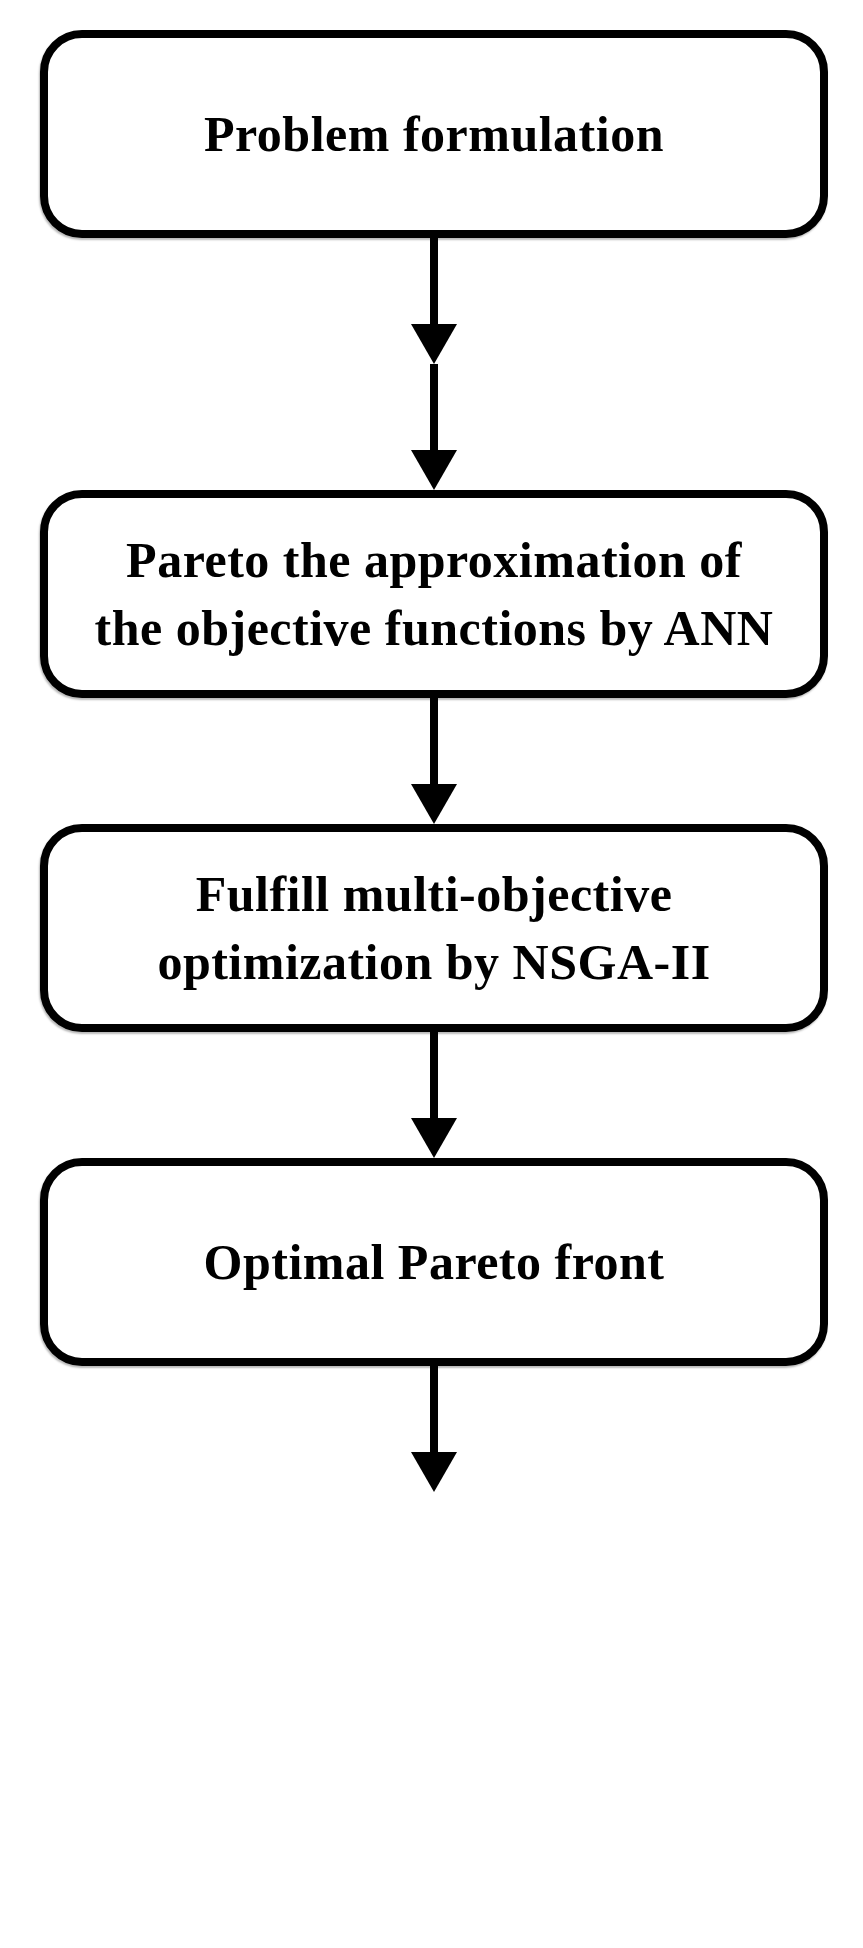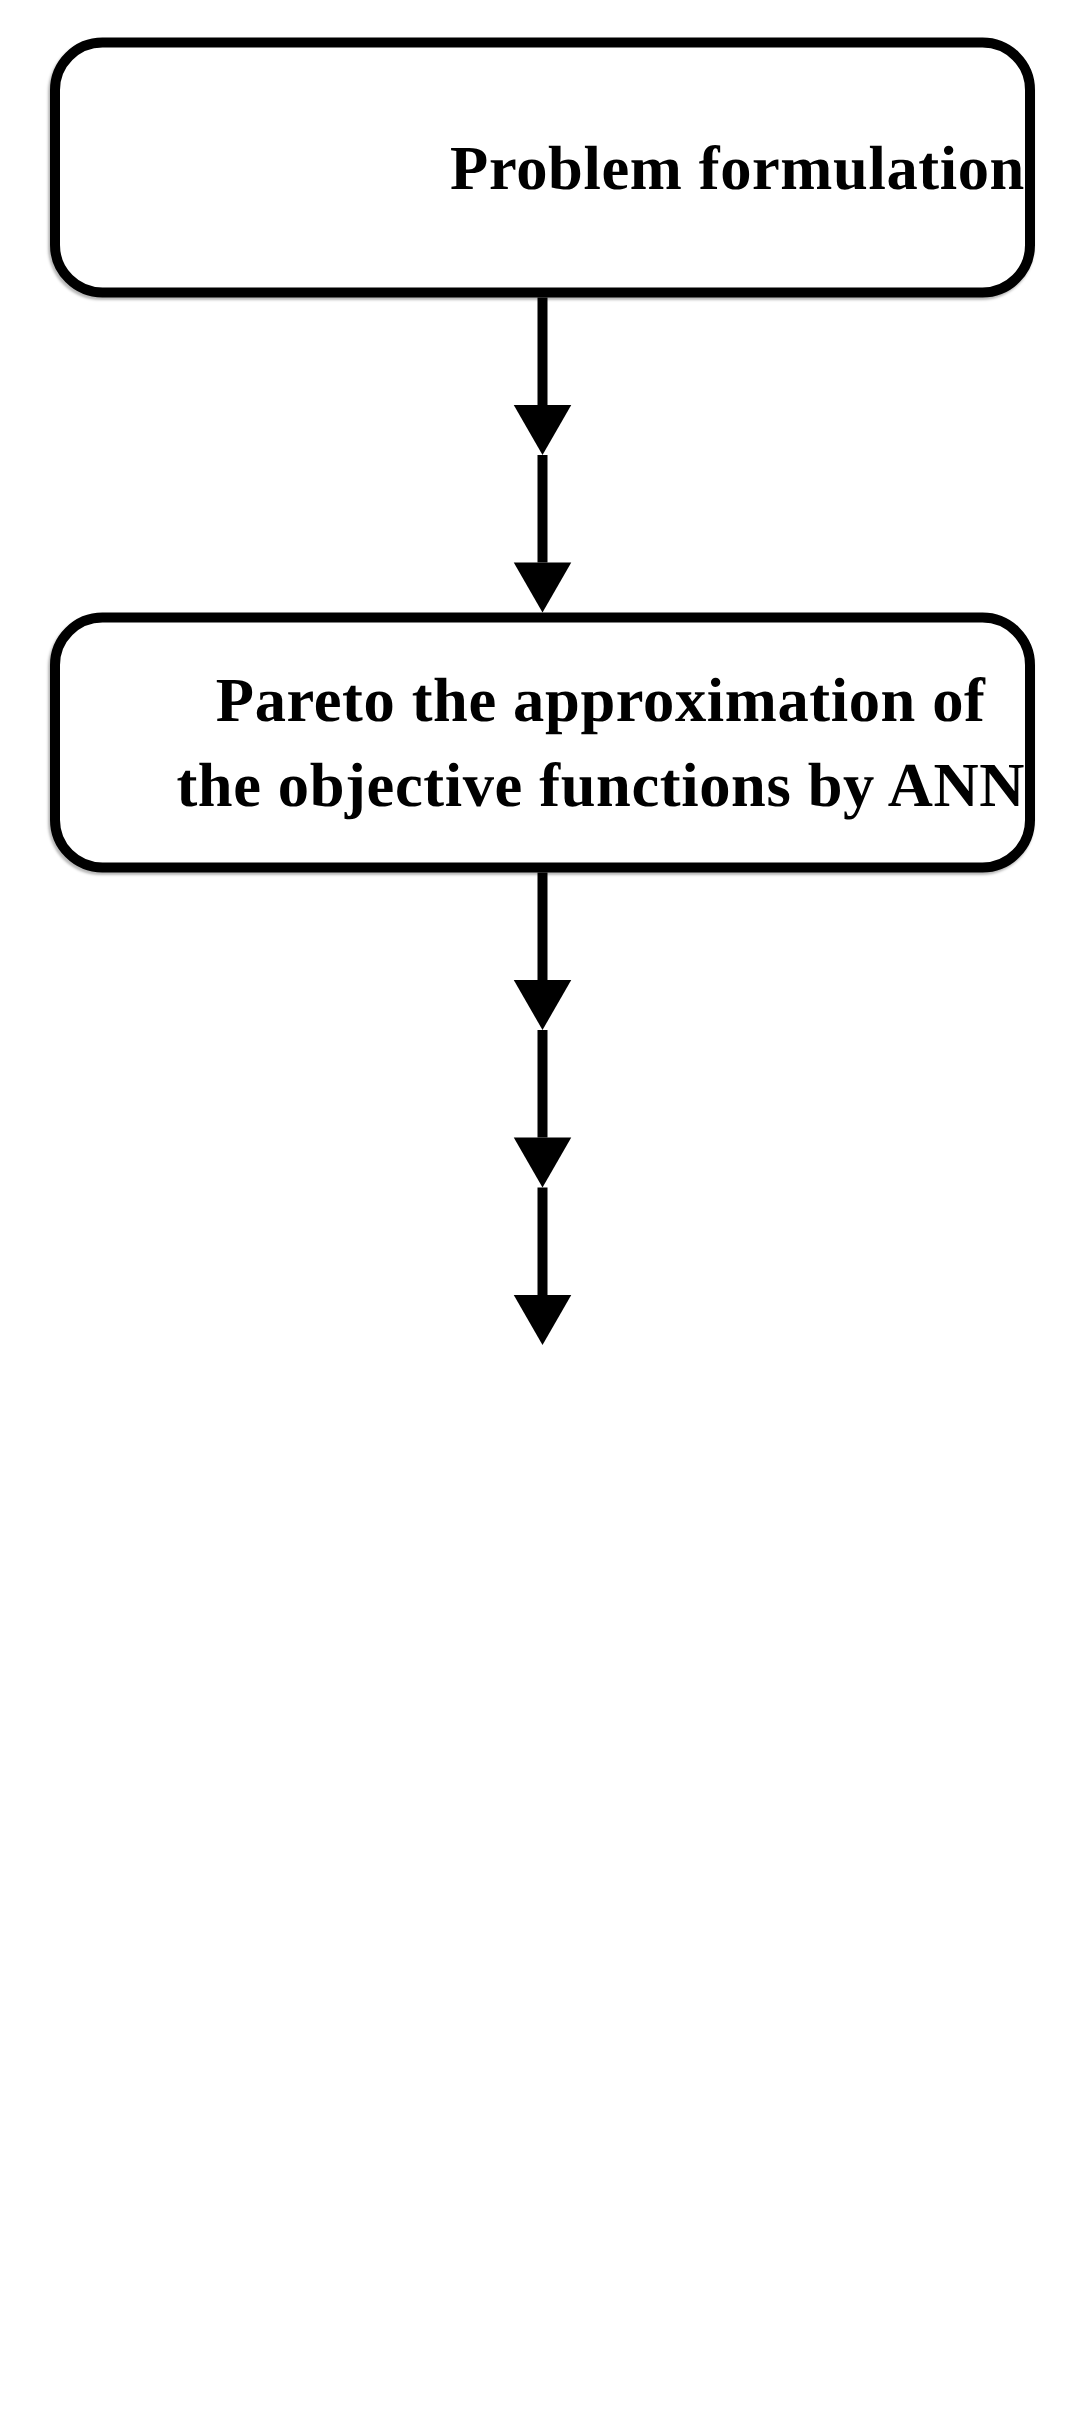--- a/index.html
+++ b/index.html
@@ -26,21 +26,21 @@
   }
   .node {
     box-sizing: border-box;
     width: 788px;
     height: 208px;
     background: #ffffff;
     border: 8px solid #000000;
     border-radius: 42px;
     display: flex;
     align-items: center;
-    justify-content: flex-end;
+    justify-content: center;
     box-shadow: -1px 2px 2px rgba(0,0,0,0.28);
   }
   .node-label {
     font-weight: bold;
     font-size: 50px;
     line-height: 68px;
     color: #000000;
     text-align: center;
     white-space: pre-line;
     letter-spacing: 0.5px;
@@ -88,26 +88,33 @@
     <div class="node">
       <div class="node-label">Pareto the approximation of
 the objective functions by ANN</div>
     </div>
 
     <div class="connector">
       <div class="shaft"></div>
       <div class="head"></div>
     </div>
 
+    <div class="node">
+      <div class="node-label">Fulfill multi-objective
+optimization by NSGA-II</div>
+    </div>
 
     <div class="connector">
       <div class="shaft"></div>
       <div class="head"></div>
     </div>
 
+    <div class="node">
+      <div class="node-label">Optimal Pareto front</div>
+    </div>
 
     <div class="connector">
       <div class="shaft"></div>
       <div class="head"></div>
     </div>
 
 
   </div>
 </div>
 

